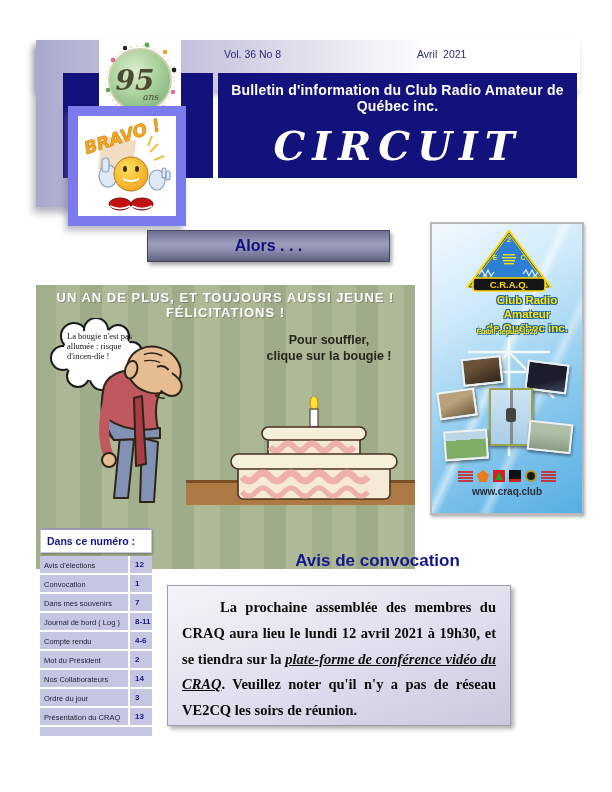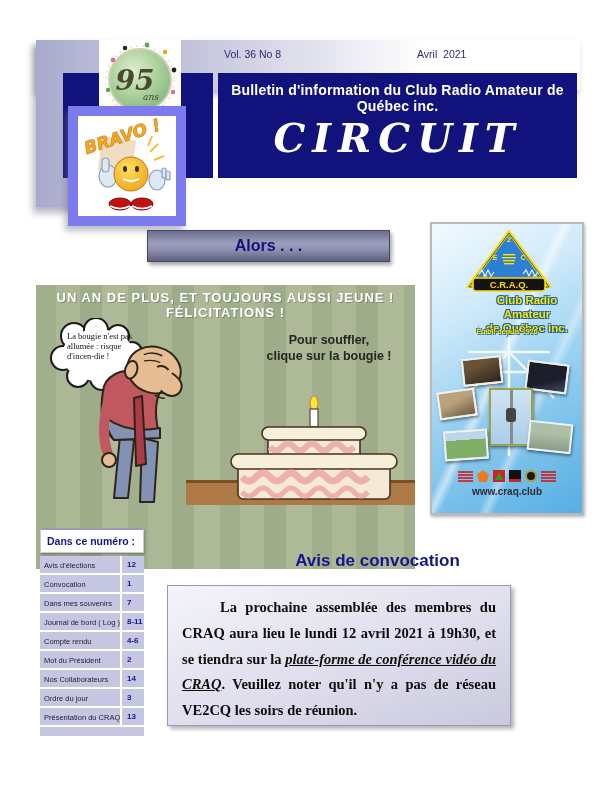--- a/index.html
+++ b/index.html
@@ -18,21 +18,21 @@
   .date-label { position:absolute; left:381px; top:8px; font-size:10.5px; color:#2b2b6e; white-space:pre; }
   .lav-column {
     position:absolute; left:36px; top:40px; width:74px; height:167px;
     background:linear-gradient(to right,#a9a9cd,#bdbdd9);
     box-shadow:-3px 6px 7px rgba(110,110,135,.5);
   }
   .navy-square { position:absolute; left:63px; top:73px; width:150px; height:105px; background:#12127c; }
   .main-banner { position:absolute; left:218px; top:73px; width:359px; height:105px; background:#12127c; }
   .bulletin-line { margin-top:9px; text-align:center; color:#ffffff; font-weight:bold; font-size:14px; letter-spacing:.2px; }
   .circuit-title {
-    text-align:center; color:#ffffff;
+    margin-top:8px; text-align:center; color:#ffffff;
     font-family:"DejaVu Serif", serif; font-style:italic; font-weight:bold;
     font-size:40px; letter-spacing:7px;
   }
   .balloon-box { position:absolute; left:99px; top:40px; width:82px; height:86px; background:#ffffff; }
   .bravo-box {
     position:absolute; left:68px; top:106px; width:118px; height:120px;
     background:#ffffff; border:10px solid #7b7bee;
     box-shadow:-3px 5px 6px rgba(110,110,135,.45);
   }
   .alors-banner {
@@ -99,21 +99,21 @@
     clip-path:polygon(50% 0,100% 38%,81% 100%,19% 100%,0 38%); }
   .mini-redgreen { width:12px; height:12px; background:#d42020; position:relative; }
   .mini-redgreen::after { content:""; position:absolute; left:2px; top:2px;
     border-left:4px solid transparent; border-right:4px solid transparent; border-bottom:8px solid #2a9a2a; }
   .mini-black { width:12px; height:12px; background:#111;
     background-image:linear-gradient(0deg,#c22 0 3px,transparent 3px); }
   .mini-round { width:12px; height:12px; background:#1a1a10; border-radius:50%; border:2px solid #b99a2a; }
   .poster-site { position:absolute; left:0; top:262px; width:100%; text-align:center;
     color:#2c2c34; font-weight:bold; font-size:10px; }
   
-  .toc { position:absolute; left:40px; top:528px; width:104px; }
+  .toc { position:absolute; left:40px; top:528px; width:112px; }
   .toc-header { background:#ffffff; border:1px solid #c8c8d8; border-top:2px solid #9a9ab8;
     box-shadow:1px 2px 2px rgba(0,0,0,.25); padding:5px 0 5px 6px;
     color:#15158c; font-weight:bold; font-size:10.5px; margin-bottom:3px; }
   .toc-row { display:flex; height:19px; background:#c5c6e2; border-bottom:2px solid #ffffff; }
   .toc-label { flex:1; font-size:7.5px; color:#222233; padding:5px 0 8px 4px; white-space:nowrap; overflow:hidden; }
   .toc-page { width:24px; border-left:2px solid #ffffff; font-size:8px; font-weight:bold;
     color:#15158c; padding:4px 0 0 5px; }
   .toc-footer { height:9px; background:#c5c6e2; }
   
   .avis-title { position:absolute; left:170px; top:551px; width:415px; text-align:center;

